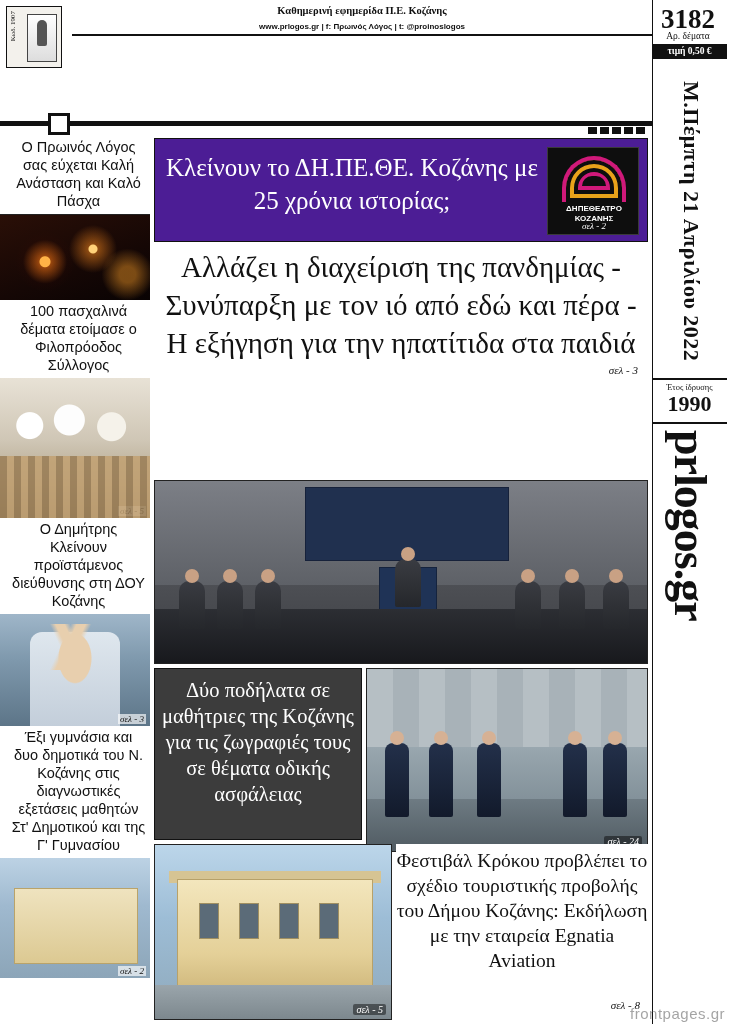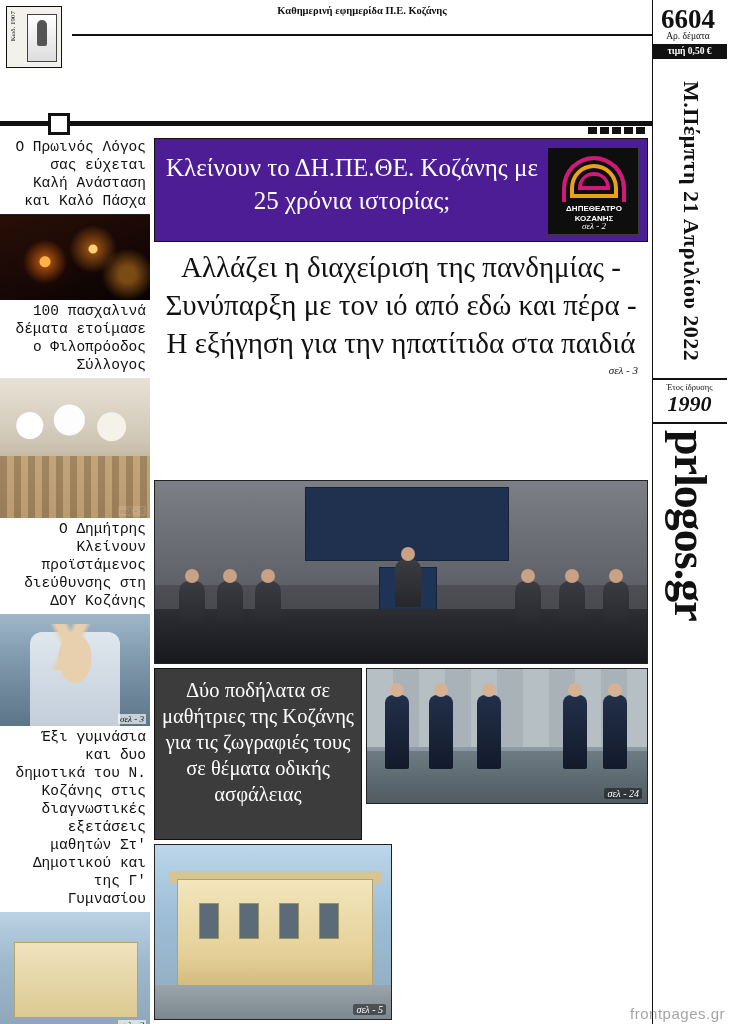--- a/index.html
+++ b/index.html
@@ -176,21 +176,21 @@
   }
   .founded {
     position: absolute;
     right: 2px; top: 378px;
     width: 75px; height: 46px;
     border-top: 2px solid #111;
     border-bottom: 2px solid #111;
     text-align: center;
   }
   .founded .f1 { font-size: 8.5px; margin-top: 2px; color:#111; }
-  .founded .f2 { font-size: 22px; font-weight: bold; color:#111; line-height: 24px; font-style: italic;}
+  .founded .f2 { font-size: 22px; font-weight: bold; color:#111; line-height: 24px;}
   .site-vert {
     position: absolute;
     right: 0px; top: 430px;
     width: 77px; height: 480px;
     display: flex; align-items: flex-start; justify-content: center;
   }
   .site-vert span {
     writing-mode: vertical-rl;
     font-size: 46px;
     font-weight: bold;
@@ -202,25 +202,25 @@
 
   
   .leftcol {
     position: absolute;
     left: 0; top: 136px;
     width: 150px; height: 888px;
     background: #fff;
   }
   .lc-text {
     padding: 2px 4px 4px;
-    text-align: right;
+    text-align: center;
     font-size: 14.5px;
     line-height: 18px;
     color: #111;
-    font-family: Liberation Mono, monospace;
+    font-family: Liberation Sans, sans-serif;
     margin-left: 7px;
   }
   .lc-img { width: 150px; display: block; position: relative; overflow: hidden; }
   .sel-tag {
     position: absolute;
     right: 4px; bottom: 2px;
     font-size: 9px;
     font-style: italic;
     color: #111;
     background: rgba(255,255,255,0.65);
@@ -431,21 +431,21 @@
     color: #fff;
     border: 1px solid #111;
     text-align: center;
     font-size: 20.5px;
     line-height: 26px;
     padding-top: 8px;
     font-family: "Liberation Serif", serif;
   }
   .bikes-photo {
     position: absolute; left: 212px; top: 0;
-    width: 282px; height: 136px;
+    width: 282px; height: 184px;
     background: linear-gradient(#c7d0d6, #97a5ad 45%, #6e7d86);
     border: 1px solid #222;
     overflow: hidden;
   }
   .bikes-photo .bldg {
     position:absolute; left:0; top:0; width:100%; height:78px;
     background: repeating-linear-gradient(90deg, #b6bfc4 0 26px, #a8b2b8 26px 52px);
   }
   .bikes-photo .ground {
     position:absolute; left:0; bottom:0; width:100%; height:52px;
@@ -522,28 +522,29 @@
 <div class="page">
 
   <div class="masthead">
     <div class="code-box">
       <div class="kod">Κωδ. 1907</div>
       <div class="emblem">
           <div class="fig"></div>
         </div>
     </div>
     <div class="top-line">Καθημερινή εφημερίδα Π.Ε. Κοζάνης</div>
+    <div class="top-line2">www.prlogos.gr  |  f: Πρωινός Λόγος  |  t: @proinoslogos</div>
     <div class="rule-top"></div>
     <div class="rule-bottom"></div>
     <div class="sq-left"></div>
     <div class="dots"><i></i><i></i><i></i><i></i><i></i></div>
   </div>
 
   <div class="rail">
-    <div class="issue-no">6604</div>
+    <div class="issue-no">3182</div>
     <div class="issue-lbl">Αρ. δέματα</div>
     <div class="price">τιμή 0,50 €</div>
     <div class="date-vert">
       <span>Μ.Πέμπτη 21 Απριλίου 2022</span>
     </div>
     <div class="founded">
       <div class="f1">Έτος ίδρυσης</div>
       <div class="f2">1990</div>
     </div>
     <div class="site-vert">
@@ -616,17 +617,21 @@
       <div class="museum">
         <div class="roof"></div>
         <div class="facade"></div>
         <div class="win" style="left:44px"></div>
         <div class="win" style="left:84px"></div>
         <div class="win" style="left:124px"></div>
         <div class="win" style="left:164px"></div>
         <div class="ground"></div>
         <span class="sel-tag-dark">σελ - 5</span>
       </div>
+      <div class="festival">
+        <span>Φεστιβάλ Κρόκου προβλέπει το σχέδιο τουριστικής προβολής του Δήμου Κοζάνης: Εκδήλωση με την εταιρεία Egnatia Aviation</span>
+        <span class="fsel">σελ - 8</span>
+      </div>
     </div>
   </div>
 
   <div class="watermark">frontpages.gr</div>
 </div>
 
 </body></html>

